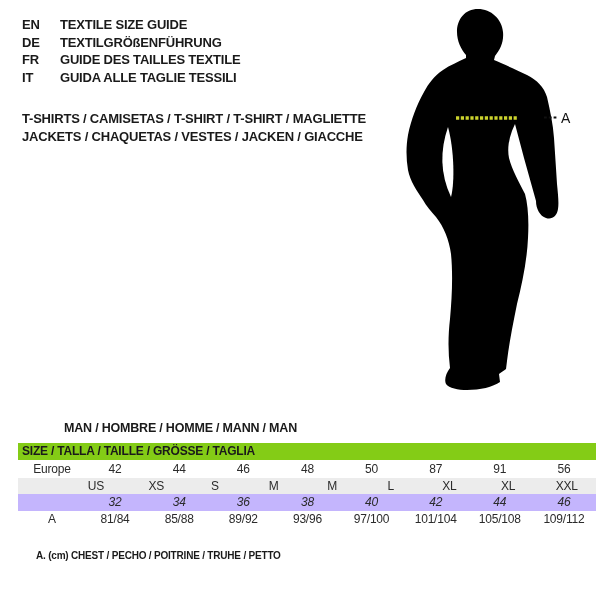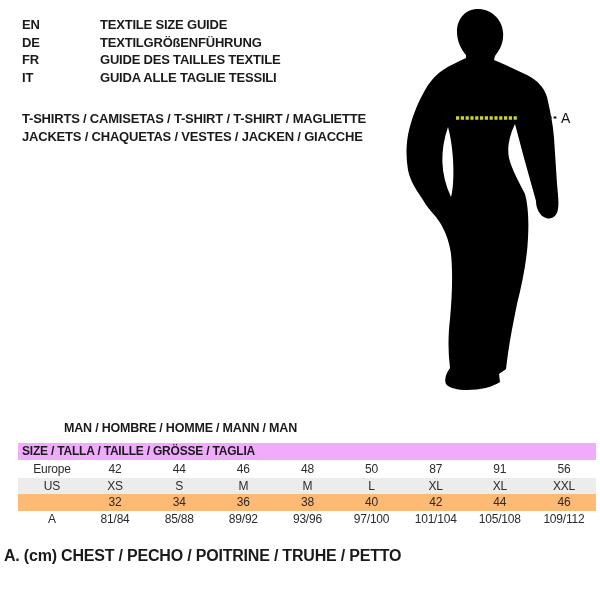--- a/index.html
+++ b/index.html
@@ -2,32 +2,32 @@
 <html><head>
 <meta charset="utf-8">
 <style>
   html,body{margin:0;padding:0;}
   body{
     width:600px;height:600px;position:relative;overflow:hidden;
     background:#ffffff;color:#1a1a1a;
     font-family:"Liberation Sans", sans-serif;
   }
   .lang-list{position:absolute;left:22px;top:16px;}
-  .lang-row{display:flex;font-weight:bold;font-size:13px;line-height:17.7px;letter-spacing:-0.2px;gap:40px;}
+  .lang-row{display:flex;font-weight:bold;font-size:13px;line-height:17.7px;letter-spacing:-0.2px;}
   .lang-code{width:38px;flex:0 0 38px;}
   .categories{position:absolute;left:22px;top:110px;font-weight:bold;font-size:13px;line-height:17.5px;letter-spacing:-0.2px;}
   .figure-svg{position:absolute;left:0;top:0;}
   .figure-svg text{font-family:"Liberation Sans",sans-serif;}
   .section-title{position:absolute;left:20px;top:421px;font-weight:bold;font-size:12.5px;line-height:14px;letter-spacing:-0.2px;padding-left:44px;}
   .size-table{position:absolute;left:18px;top:443px;width:578px;font-size:12px;letter-spacing:-0.2px;color:#2b2b2b;}
   .t-header{height:17px;line-height:17px;font-weight:bold;padding-left:4px;color:#1a1a1a;margin-bottom:1px;}
   .t-row{display:flex;height:16.6px;line-height:16.6px;}
   .t-label{width:62px;flex:0 0 62px;padding-left:3px;text-align:center;}
   .t-cell{flex:1;text-align:center;}
-  .footnote{position:absolute;left:4px;top:549px;font-weight:bold;font-size:16px;line-height:14px;letter-spacing:-0.2px;}
+  .footnote{position:absolute;left:36px;top:549px;font-weight:bold;font-size:10px;line-height:14px;letter-spacing:-0.2px;}
 </style>
 </head>
 <body>
 
 <div class="lang-list">
 
     <div class="lang-row">
       <span class="lang-code">EN</span>
       <span class="lang-label">TEXTILE SIZE GUIDE</span>
     </div>
@@ -93,45 +93,45 @@
        C 457 19 465 9 478 9 Z"></path>
   <path fill="#ffffff" d="M 448 127 C 440 150 440 174 451 197 C 455 182 454 149 448 127 Z"></path>
   <line x1="456" y1="118" x2="517" y2="118" stroke-width="3.4" stroke-dasharray="3.2 1.6" stroke="#ccd32e"></line>
   <line x1="544" y1="117.5" x2="558" y2="117.5" stroke-width="2.2" stroke-dasharray="2.8 2" stroke="#111111"></line>
   <text x="561" y="123" font-size="14" fill="#111">A</text>
 </svg>
 
 <div class="section-title">MAN / HOMBRE / HOMME / MANN / MAN</div>
 
 <div class="size-table">
-  <div class="t-header" style="background: #f0abfc;">SIZE / TALLA / TAILLE / GRÖSSE / TAGLIA</div>
+  <div class="t-header" style="background: #84cc16;">SIZE / TALLA / TAILLE / GRÖSSE / TAGLIA</div>
   <div>
       <div class="t-row">
         <div class="t-label">Europe</div>
         <div class="t-cell">42</div>
         <div class="t-cell">44</div>
         <div class="t-cell">46</div>
         <div class="t-cell">48</div>
         <div class="t-cell">50</div>
         <div class="t-cell">87</div>
         <div class="t-cell">91</div>
         <div class="t-cell">56</div>
       </div>
-      <div class="t-row" style="background: rgb(236, 236, 236);">
+      <div class="t-row" style="background: rgb(236, 236, 236); padding-left: 44px;">
         <div class="t-label">US</div>
         <div class="t-cell">XS</div>
         <div class="t-cell">S</div>
         <div class="t-cell">M</div>
         <div class="t-cell">M</div>
         <div class="t-cell">L</div>
         <div class="t-cell">XL</div>
         <div class="t-cell">XL</div>
         <div class="t-cell">XXL</div>
       </div>
-      <div class="t-row" style="background: #fdba74;">
+      <div class="t-row" style="background: #c4b5fd; font-style: italic;">
         <div class="t-label"></div>
         <div class="t-cell">32</div>
         <div class="t-cell">34</div>
         <div class="t-cell">36</div>
         <div class="t-cell">38</div>
         <div class="t-cell">40</div>
         <div class="t-cell">42</div>
         <div class="t-cell">44</div>
         <div class="t-cell">46</div>
       </div>

